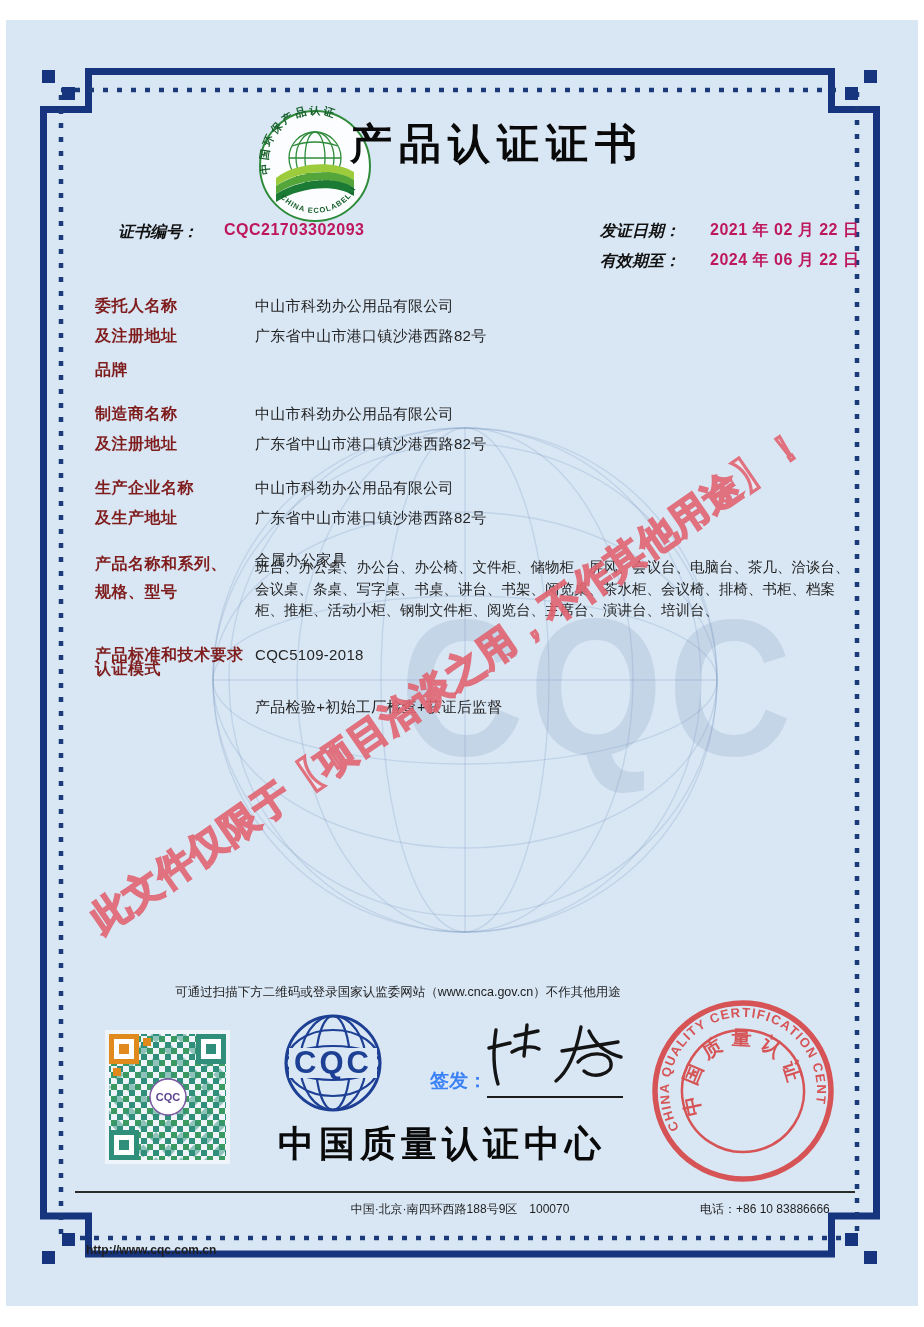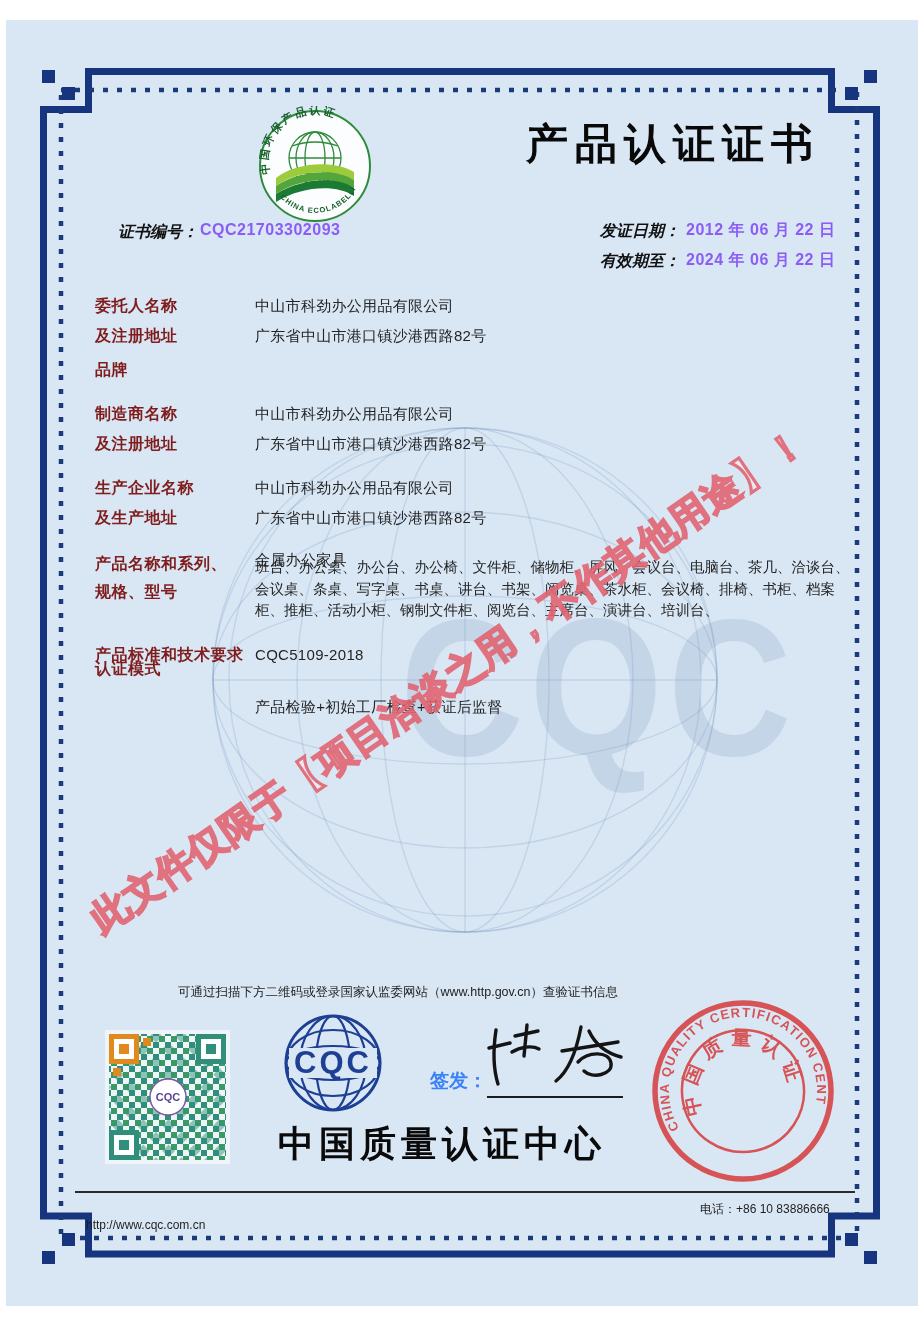--- a/index.html
+++ b/index.html
@@ -4,21 +4,21 @@
 <style>
   html,body{margin:0;padding:0;background:#ffffff;}
   #cert{position:relative;width:924px;height:1327px;background:#ffffff;overflow:hidden;
         font-family:"Liberation Sans",sans-serif;color:#151515;}
   .abs{position:absolute;}
   .paper{left:6px;top:20px;width:912px;height:1286px;background:#d9e7f5;}
   
   .title{font-size:42px;font-weight:800;letter-spacing:7px;color:#090909;}
   .subtitle{font-size:31px;font-weight:800;letter-spacing:5px;color:#0c0c0c;}
   .klabel{font-family:"Liberation Serif",serif;font-style:italic;font-weight:700;font-size:16px;color:#111;}
-  .kval{font-size:16px;font-weight:600;color:#8b5cf6;letter-spacing:.5px;}
+  .kval{font-size:16px;font-weight:600;color:#be185d;letter-spacing:.5px;margin-left:24px;}
   
   .flabel{font-size:16px;font-weight:800;color:#7f1d1d;letter-spacing:.5px;}
   .fval{font-size:15px;color:#242424;letter-spacing:.3px;}
   .plist{width:600px;font-size:14.5px;line-height:21.5px;color:#242424;margin:0;}
   
   .cqc-ghost{font-size:195px;font-weight:800;letter-spacing:6px;color:rgba(122,146,180,.20);
              transform:scaleX(.88);transform-origin:left top;line-height:1;}
   .red-wm{font-size:38px;font-weight:900;letter-spacing:1px;white-space:nowrap;
           color:rgba(255,240,242,.38);-webkit-text-stroke:2px rgba(223,92,104,.85);
           transform:rotate(-34.5deg);transform-origin:0 50%;}
@@ -86,26 +86,26 @@
       <path id="ecoBot" d="M 18.3,83.5 A 47,47 0 0 0 99.7,83.5"></path>
     </defs>
     <text font-size="11" font-weight="700" fill="#17602b" letter-spacing="2.5" font-family="Liberation Sans, sans-serif">
       <textPath href="#ecoTop" startOffset="8">中国环保产品认证</textPath>
     </text>
     <text font-size="7.5" font-weight="700" fill="#17602b" letter-spacing="1" font-family="Liberation Sans, sans-serif">
       <textPath href="#ecoBot" startOffset="10">CHINA ECOLABELLING</textPath>
     </text>
   </svg>
 
-  <div class="abs title" style="left:350px;top:116px;width:470px;text-align:right;">产品认证证书</div>
+  <div class="abs title" style="left:350px;top:116px;width:470px;text-align:left;">产品认证证书</div>
 
   <span class="abs klabel" style="left:118px;top:222px;">证书编号：</span>
   <span class="abs kval" style="left:200px;top:221px;">CQC21703302093</span>
   <span class="abs klabel" style="left:600px;top:221px;">发证日期：</span>
-  <span class="abs kval" style="left:686px;top:220px;">2012 年 06 月 22 日</span>
+  <span class="abs kval" style="left:686px;top:220px;">2021 年 02 月 22 日</span>
   <span class="abs klabel" style="left:600px;top:251px;">有效期至：</span>
   <span class="abs kval" style="left:686px;top:250px;">2024 年 06 月 22 日</span>
 
   <span class="abs flabel" style="left:95px;top:296px;">委托人名称</span>
   <span class="abs fval" style="left:255px;top:297px;">中山市科劲办公用品有限公司</span>
   <span class="abs flabel" style="left:95px;top:326px;">及注册地址</span>
   <span class="abs fval" style="left:255px;top:327px;">广东省中山市港口镇沙港西路82号</span>
 
   <span class="abs flabel" style="left:95px;top:360px;text-align:right;">品牌</span>
   <span class="abs fval" style="left:255px;top:361px;"></span>
@@ -126,21 +126,21 @@
   <p class="abs plist" style="left:255px;top:557px;">班台、办公桌、办公台、办公椅、文件柜、储物柜、屏风、会议台、电脑台、茶几、洽谈台、会议桌、条桌、写字桌、书桌、讲台、书架、阅览桌、茶水柜、会议椅、排椅、书柜、档案柜、推柜、活动小柜、钢制文件柜、阅览台、主席台、演讲台、培训台、</p>
 
   <span class="abs flabel" style="left:95px;top:645px;">产品标准和技术要求</span>
   <span class="abs fval" style="left:255px;top:646px;">CQC5109-2018</span>
 
   <span class="abs flabel" style="left:95px;top:659px;">认证模式</span>
   <span class="abs fval" style="left:255px;top:698px;">产品检验+初始工厂检查+获证后监督</span>
 
   <div class="abs red-wm" style="left:95px;top:898px;">此文件仅限于【项目洽谈之用，不作其他用途】！</div>
 
-  <div class="abs verify" style="left:138px;top:984px;">可通过扫描下方二维码或登录国家认监委网站（www.http.gov.cn）查验证书信息</div>
+  <div class="abs verify" style="left:138px;top:984px;">可通过扫描下方二维码或登录国家认监委网站（www.cnca.gov.cn）不作其他用途</div>
 
   <svg class="abs" style="left:105px;top:1030px;" width="125" height="134" viewBox="0 0 125 134">
     <defs>
       <pattern id="qrA" width="12" height="12" patternUnits="userSpaceOnUse">
         <rect x="0" y="0" width="6" height="6" fill="#2f8f7a"></rect>
         <rect x="6" y="6" width="6" height="6" fill="#3a9a62"></rect>
       </pattern>
       <pattern id="qrB" width="18" height="18" patternUnits="userSpaceOnUse" patternTransform="rotate(45)">
         <rect x="0" y="0" width="9" height="9" fill="#2f8f7a"></rect>
       </pattern>
@@ -209,16 +209,17 @@
       </defs>
       <text font-size="13" font-weight="700" fill="#d64545" letter-spacing="1.3" font-family="Liberation Sans, sans-serif">
         <textPath href="#stampOuter" startOffset="2">CHINA QUALITY CERTIFICATION CENTRE</textPath>
       </text>
       <text font-size="20" font-weight="700" fill="#d64545" letter-spacing="8" font-family="Liberation Sans, sans-serif">
         <textPath href="#stampInner" startOffset="2">中国质量认证中心</textPath>
       </text>
     </g>
   </svg>
 
-  <span class="abs foot" style="left:86px;top:1218px;">http://www.cqc.com.cn</span>
+  <span class="abs foot" style="left:86px;top:1243px;font-weight:bold;">http://www.cqc.com.cn</span>
+  <span class="abs foot" style="left:280px;top:1201px;width:360px;text-align:center;">中国·北京·南四环西路188号9区　100070</span>
   <span class="abs foot" style="left:700px;top:1201px;">电话：+86 10 83886666</span>
 
 </div>
 
 </body></html>

